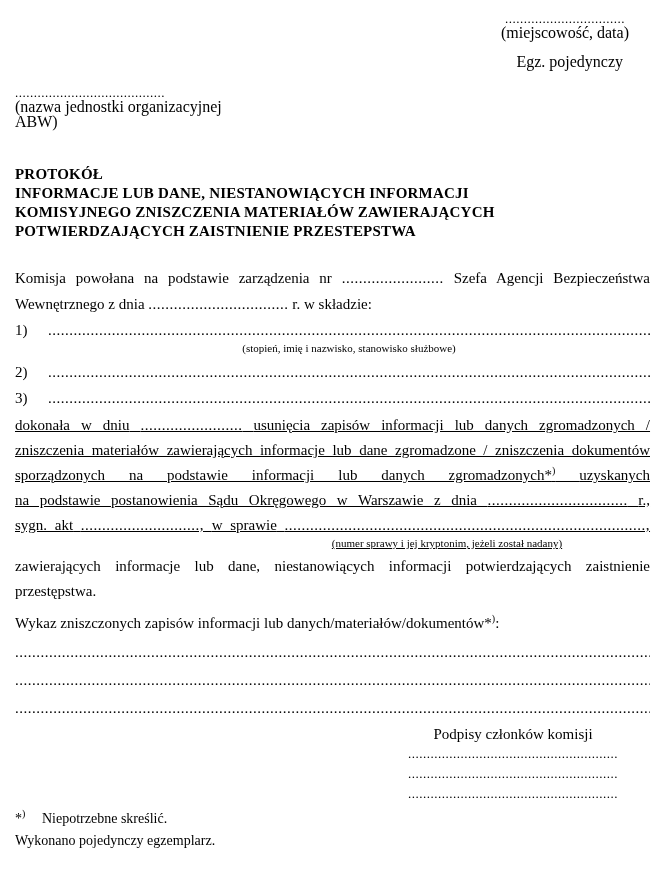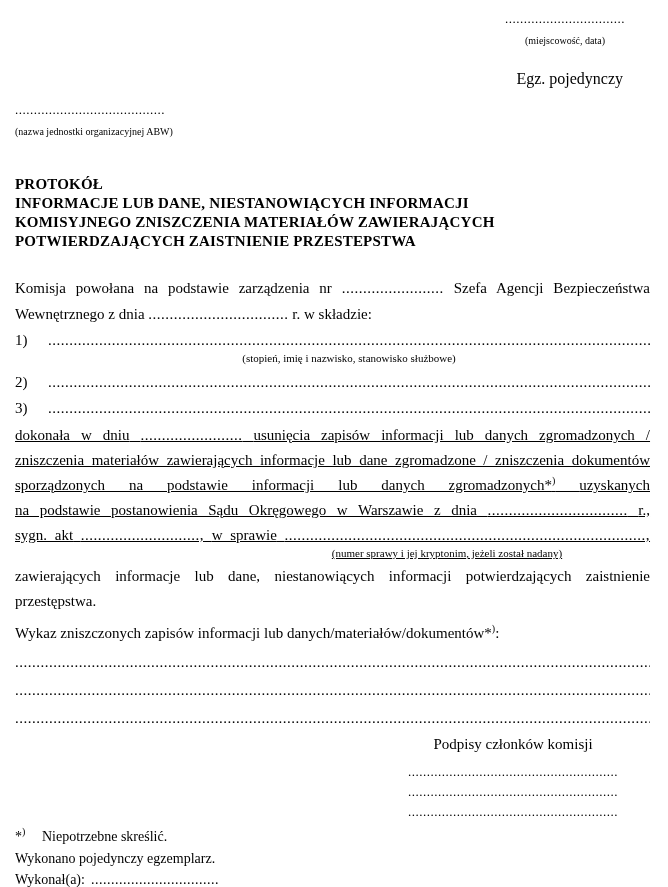--- a/index.html
+++ b/index.html
@@ -13,22 +13,22 @@
 
   .dots { letter-spacing:0.5px; }
   .jline { white-space:nowrap; text-align:justify; text-align-last:justify; }
   .line { white-space:nowrap; }
 
   sup { font-size:10px; line-height:0; }
 
   
   .place-date { margin-left:auto; width:170px; text-align:center; }
   .pd-dots { font-size:13px; line-height:13px; }
-  .small-cap { font-size:10px; line-height:15px;margin-top:8px; }
-  .copy { text-align:right; padding-right:27px; margin-top:21px; font-size:16px; line-height:20px; }
+  .small-cap { font-size:16px; line-height:15px; }
+  .copy { text-align:right; padding-right:27px; margin-top:12px; font-size:16px; line-height:20px; }
   .org-unit { margin-top:14px; width:240px; }
   .org-dots { font-size:13px; line-height:13px; }
 
   
   .doc-title { margin-top:36px; font-weight:bold; font-size:15px; line-height:19px; letter-spacing:0.2px; }
 
   
   .intro { margin-top:24px; }
   .l26 { line-height:26px; }
   .l25 { line-height:25px; }
@@ -43,21 +43,21 @@
   .body1 { margin-top:2px;text-decoration:underline; }
   .case-caption { font-size:11px; line-height:14px; margin-top:-2px; margin-left:252px; width:360px; text-align:center; }
 
   .body2 { margin-top:4px; }
   .list-heading { margin-top:6px; line-height:26px; }
 
   .destroyed-list { margin-top:2px; }
   .wrow { line-height:28px; white-space:nowrap; overflow:hidden; }
 
   .signatures { margin-top:2px; width:248px; margin-left:auto; margin-right:13px; text-align:center; }
-  .sig-title { font-size:15px; line-height:20px; margin-bottom:8px; }
+  .sig-title { font-size:15px; line-height:20px; }
   .sig-row { font-size:13px; line-height:20px; white-space:nowrap; overflow:hidden; }
 
   .footer { margin-top:6px; font-size:14px; }
   .footnote { line-height:18px; }
   .footnote-marker { display:inline-block; width:27px; }
   .exec-note { margin-top:4px; line-height:18px; }
   .exec-by { margin-top:3px; line-height:18px; }
   .exec-label { margin-right:6px; }
 </style>
 </head>
@@ -164,18 +164,15 @@
     <div class="sig-row dots">........................................................</div>
     <div class="sig-row dots">........................................................</div>
     <div class="sig-row dots">........................................................</div>
   </div>
 
   <div class="footer">
     <div class="footnote">
       <span class="footnote-marker"><span>*</span><sup>)</sup></span><span>Niepotrzebne skreślić.</span>
     </div>
     <div class="exec-note">Wykonano pojedynczy egzemplarz.</div>
-    <div class="exec-by">
-      <span class="exec-label">Wykonał(a):</span><span class="dots">................................</span>
-    </div>
   </div>
 
 </div>
 
 </body></html>

